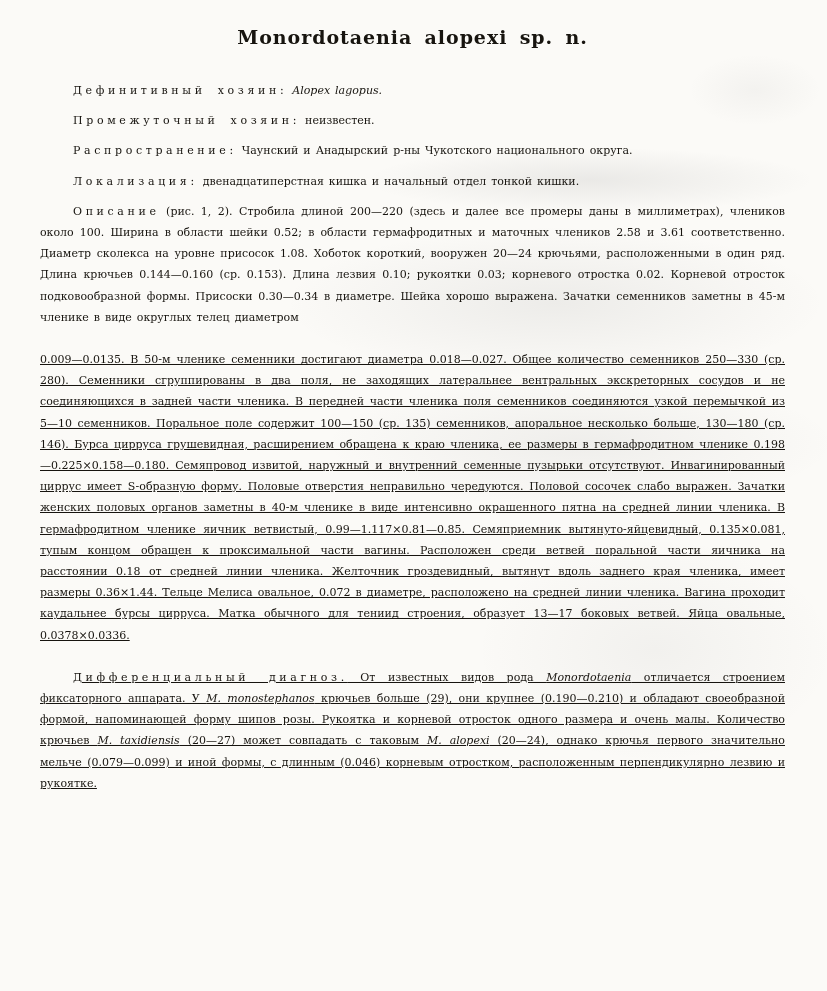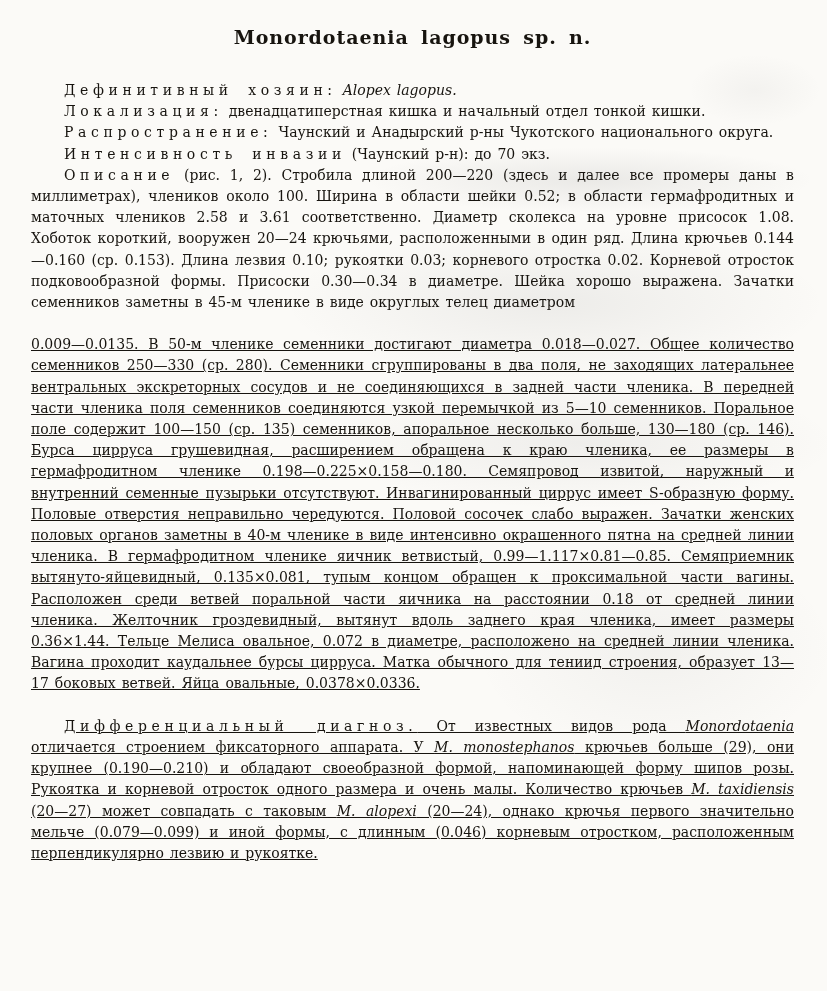--- a/index.html
+++ b/index.html
@@ -37,45 +37,45 @@
   }
   .title {
     text-align: center;
     font-size: 19px;
     font-weight: bold;
     letter-spacing: 0.05em;
     word-spacing: 0.25em;
     margin: 8px 0 32px 0;
   }
   .body-text p {
-    margin: 0;
-    font-size: 14px;
+    margin: 9px;
+    font-size: 11px;
     line-height: 21.2px;
     text-align: justify;
     word-spacing: 1.5px;
   }
   p.indent { text-indent: 33px; }
   p.gap { margin-top: 21px; text-decoration: underline; }
   .spaced { letter-spacing: 0.33em; word-spacing: 0.45em; }
   .italic { font-style: italic; }
   .normal {}
 </style>
 </head>
 <body>
 
 <div class="scan-artifact" id="artifact-1"></div>
 <div class="scan-artifact" id="artifact-2"></div>
 <div class="scan-artifact" id="artifact-3"></div>
 <div class="scan-artifact" id="artifact-4"></div>
 <div class="scan-artifact" id="artifact-5"></div>
 
 <div class="page">
-  <div class="title">Monordotaenia lagopus sp. n.</div>
+  <div class="title">Monordotaenia alopexi sp. n.</div>
   <div class="body-text">
       <p class="indent"><span class="spaced">Дефинитивный хозяин:</span><span class="normal"> </span><span class="italic">Alopex lagopus.</span></p>
+      <p class="indent"><span class="spaced">Промежуточный хозяин:</span><span class="normal"> неизвестен.</span></p>
+      <p class="indent"><span class="spaced">Распространение:</span><span class="normal"> Чаунский и Анадырский р-ны Чукотского национального округа.</span></p>
       <p class="indent"><span class="spaced">Локализация:</span><span class="normal"> двенадцатиперстная кишка и начальный отдел тонкой кишки.</span></p>
-      <p class="indent"><span class="spaced">Распространение:</span><span class="normal"> Чаунский и Анадырский р-ны Чукотского национального округа.</span></p>
-      <p class="indent"><span class="spaced">Интенсивность инвазии</span><span class="normal"> (Чаунский р-н): до 70 экз.</span></p>
       <p class="indent"><span class="spaced">Описание</span><span class="normal"> (рис. 1, 2). Стробила длиной 200—220 (здесь и далее все промеры даны в миллиметрах), члеников около 100. Ширина в области шейки 0.52; в области гермафродитных и маточных члеников 2.58 и 3.61 соответственно. Диаметр сколекса на уровне присосок 1.08. Хоботок короткий, вооружен 20—24 крючьями, расположенными в один ряд. Длина крючьев 0.144—0.160 (ср. 0.153). Длина лезвия 0.10; рукоятки 0.03; корневого отростка 0.02. Корневой отросток подковообразной формы. Присоски 0.30—0.34 в диаметре. Шейка хорошо выражена. Зачатки семенников заметны в 45-м членике в виде округлых телец диаметром</span></p>
       <p class=" gap"><span class="normal">0.009—0.0135. В 50-м членике семенники достигают диаметра 0.018—0.027. Общее количество семенников 250—330 (ср. 280). Семенники сгруппированы в два поля, не заходящих латеральнее вентральных экскреторных сосудов и не соединяющихся в задней части членика. В передней части членика поля семенников соединяются узкой перемычкой из 5—10 семенников. Поральное поле содержит 100—150 (ср. 135) семенников, апоральное несколько больше, 130—180 (ср. 146). Бурса цирруса грушевидная, расширением обращена к краю членика, ее размеры в гермафродитном членике 0.198—0.225×0.158—0.180. Семяпровод извитой, наружный и внутренний семенные пузырьки отсутствуют. Инвагинированный циррус имеет S-образную форму. Половые отверстия неправильно чередуются. Половой сосочек слабо выражен. Зачатки женских половых органов заметны в 40-м членике в виде интенсивно окрашенного пятна на средней линии членика. В гермафродитном членике яичник ветвистый, 0.99—1.117×0.81—0.85. Семяприемник вытянуто-яйцевидный, 0.135×0.081, тупым концом обращен к проксимальной части вагины. Расположен среди ветвей поральной части яичника на расстоянии 0.18 от средней линии членика. Желточник гроздевидный, вытянут вдоль заднего края членика, имеет размеры 0.36×1.44. Тельце Мелиса овальное, 0.072 в диаметре, расположено на средней линии членика. Вагина проходит каудальнее бурсы цирруса. Матка обычного для тениид строения, образует 13—17 боковых ветвей. Яйца овальные, 0.0378×0.0336.</span></p>
       <p class="indent gap"><span class="spaced">Дифференциальный диагноз.</span><span class="normal"> От известных видов рода </span><span class="italic">Monordotaenia</span><span class="normal"> отличается строением фиксаторного аппарата. У </span><span class="italic">M. monostephanos</span><span class="normal"> крючьев больше (29), они крупнее (0.190—0.210) и обладают своеобразной формой, напоминающей форму шипов розы. Рукоятка и корневой отросток одного размера и очень малы. Количество крючьев </span><span class="italic">M. taxidiensis</span><span class="normal"> (20—27) может совпадать с таковым </span><span class="italic">M. alopexi</span><span class="normal"> (20—24), однако крючья первого значительно мельче (0.079—0.099) и иной формы, с длинным (0.046) корневым отростком, расположенным перпендикулярно лезвию и рукоятке. </span></p>
     </div>
 </div>
 
 </body></html>

